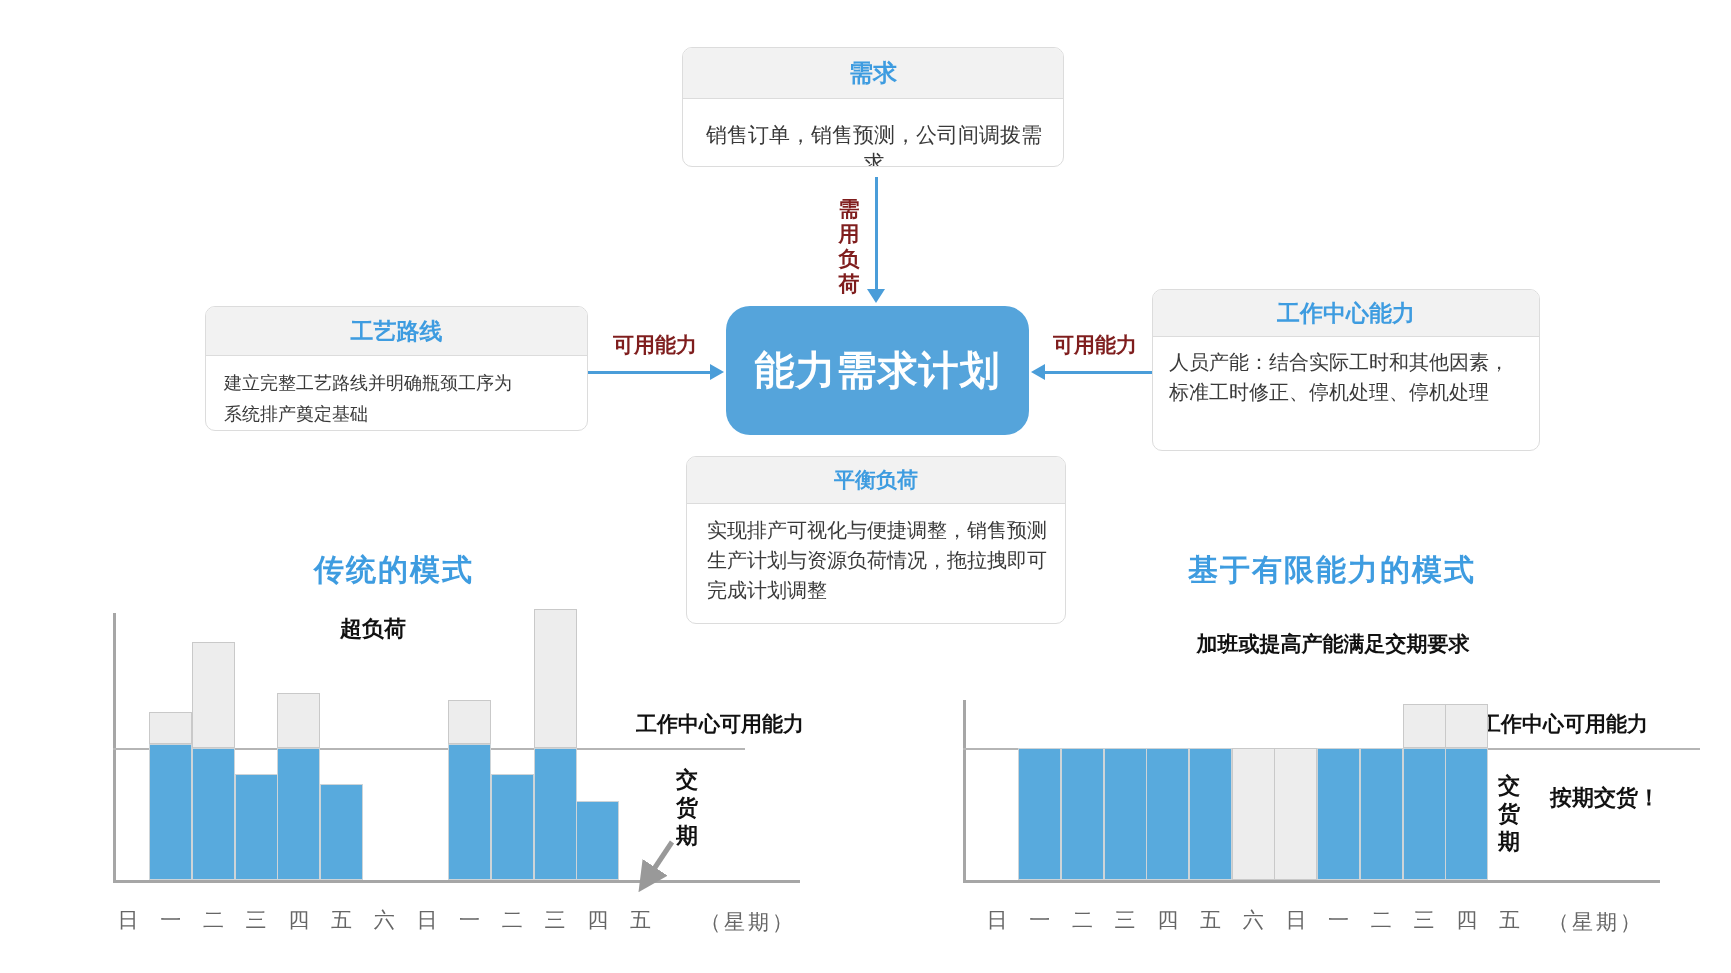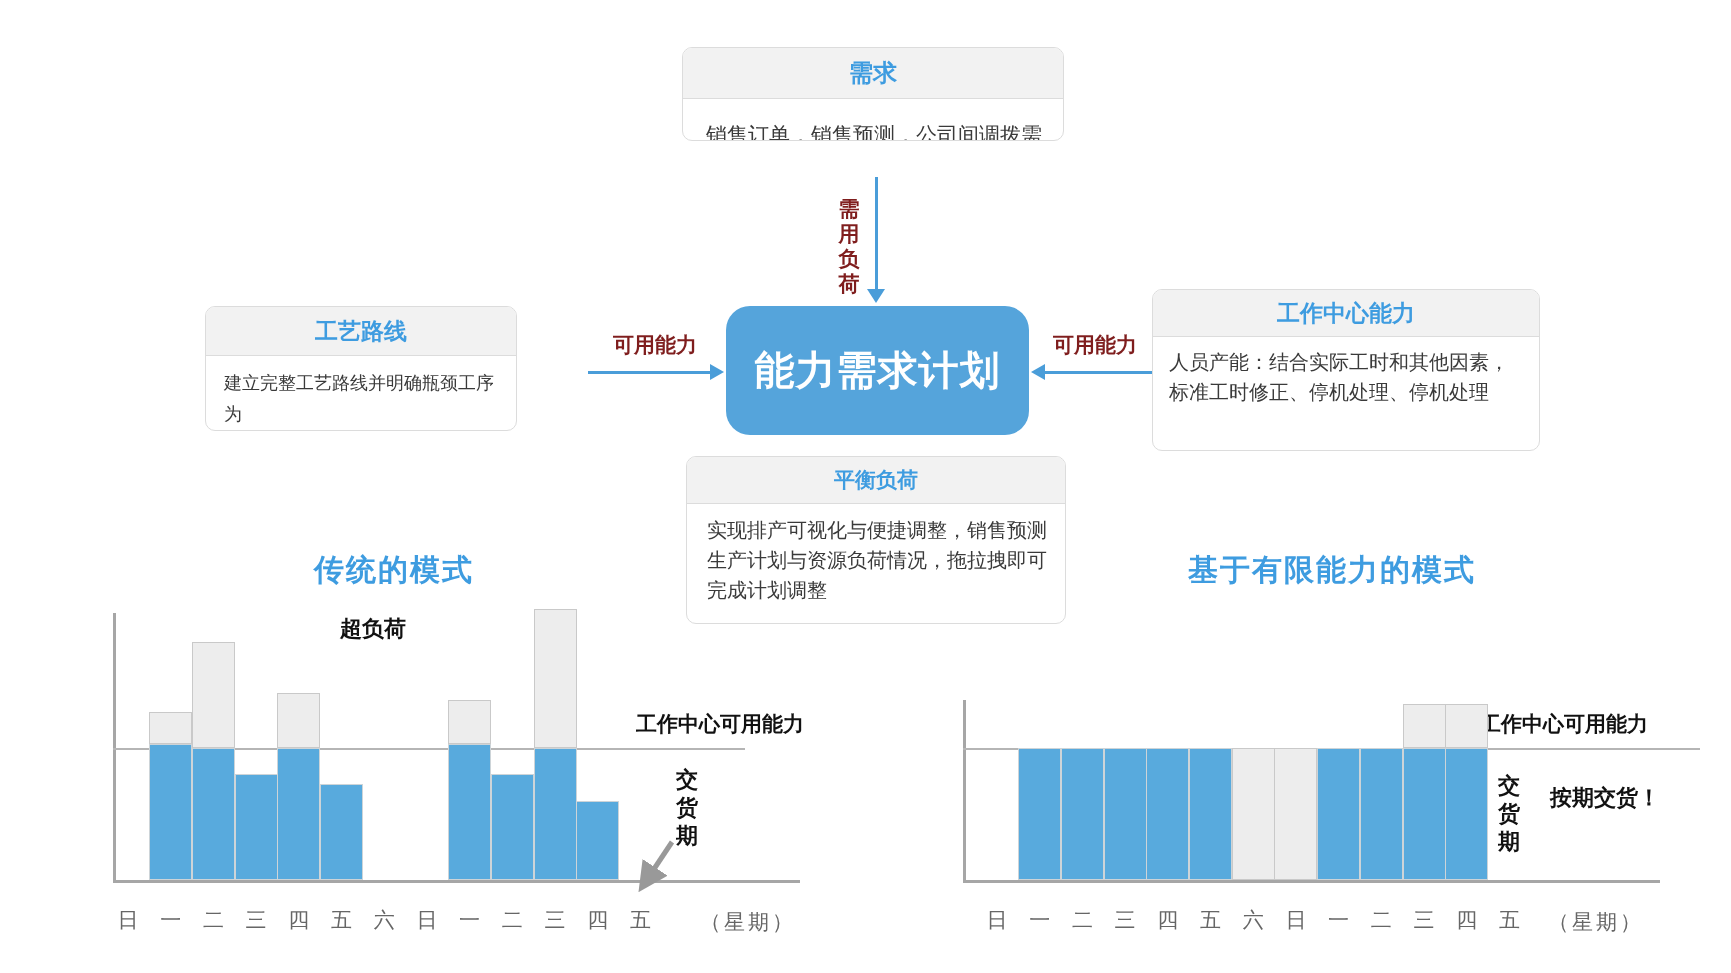--- a/index.html
+++ b/index.html
@@ -11,24 +11,24 @@
   .info-box{
     position:absolute;background:#ffffff;border:1px solid #dcdcdc;border-radius:10px;
     box-sizing:border-box;overflow:hidden;
   }
   .info-box .hd{
     background:#f2f2f2;border-bottom:1px solid #dcdcdc;
     color:#3e9ce0;font-weight:bold;text-align:center;
     display:flex;align-items:center;justify-content:center;
   }
   .info-box .bd{color:#3a3a3a;}
-  #demand-box{left:682px;top:47px;width:382px;height:94px;}
+  #demand-box{left:682px;top:47px;width:382px;height:120px;}
   #demand-box .hd{height:50px;font-size:24px;}
   #demand-box .bd{padding:22px 12px 0 14px;font-size:21px;text-align:center;}
-  #routing-box{left:205px;top:306px;width:312px;height:125px;}
+  #routing-box{left:205px;top:306px;width:383px;height:125px;}
   #routing-box .hd{height:48px;font-size:23px;}
   #routing-box .bd{padding:12px 10px 0 18px;font-size:18px;line-height:31px;}
   #workcenter-box{left:1152px;top:289px;width:388px;height:162px;}
   #workcenter-box .hd{height:46px;font-size:23px;}
   #workcenter-box .bd{padding:10px 8px 0 16px;font-size:20px;line-height:30px;}
   #balance-box{left:686px;top:456px;width:380px;height:168px;}
   #balance-box .hd{height:46px;font-size:21px;}
   #balance-box .bd{padding:11px 8px 0 20px;font-size:20px;line-height:30px;}
   
   #crp-box{
@@ -126,20 +126,21 @@
   <div class="arrow-head" id="arrow-right-head"></div>
 
   <div class="flow-label" id="label-demand-load">需用负荷</div>
   <div class="flow-label" id="label-required-cap">可用能力</div>
   <div class="flow-label" id="label-available-cap">可用能力</div>
 
   <div class="chart-title" id="left-title">传统的模式</div>
   <div class="chart-title" id="right-title">基于有限能力的模式</div>
 
   <div class="annot" id="overload-label">超负荷</div>
+  <div class="annot" id="overtime-label">加班或提高产能满足交期要求</div>
   <div class="annot" id="cap-label-left">工作中心可用能力</div>
   <div class="annot" id="cap-label-right">工作中心可用能力</div>
   <div class="annot delivery-label" id="delivery-left">交货期</div>
   <div class="annot delivery-label" id="delivery-right">交货期</div>
   <div class="annot" id="ontime-label">按期交货！</div>
 
   <div class="axis" id="left-yaxis"></div>
   <div class="axis" id="left-baseline"></div>
   <div class="cap-line" id="left-capline"></div>
   <div class="axis" id="right-yaxis"></div>

